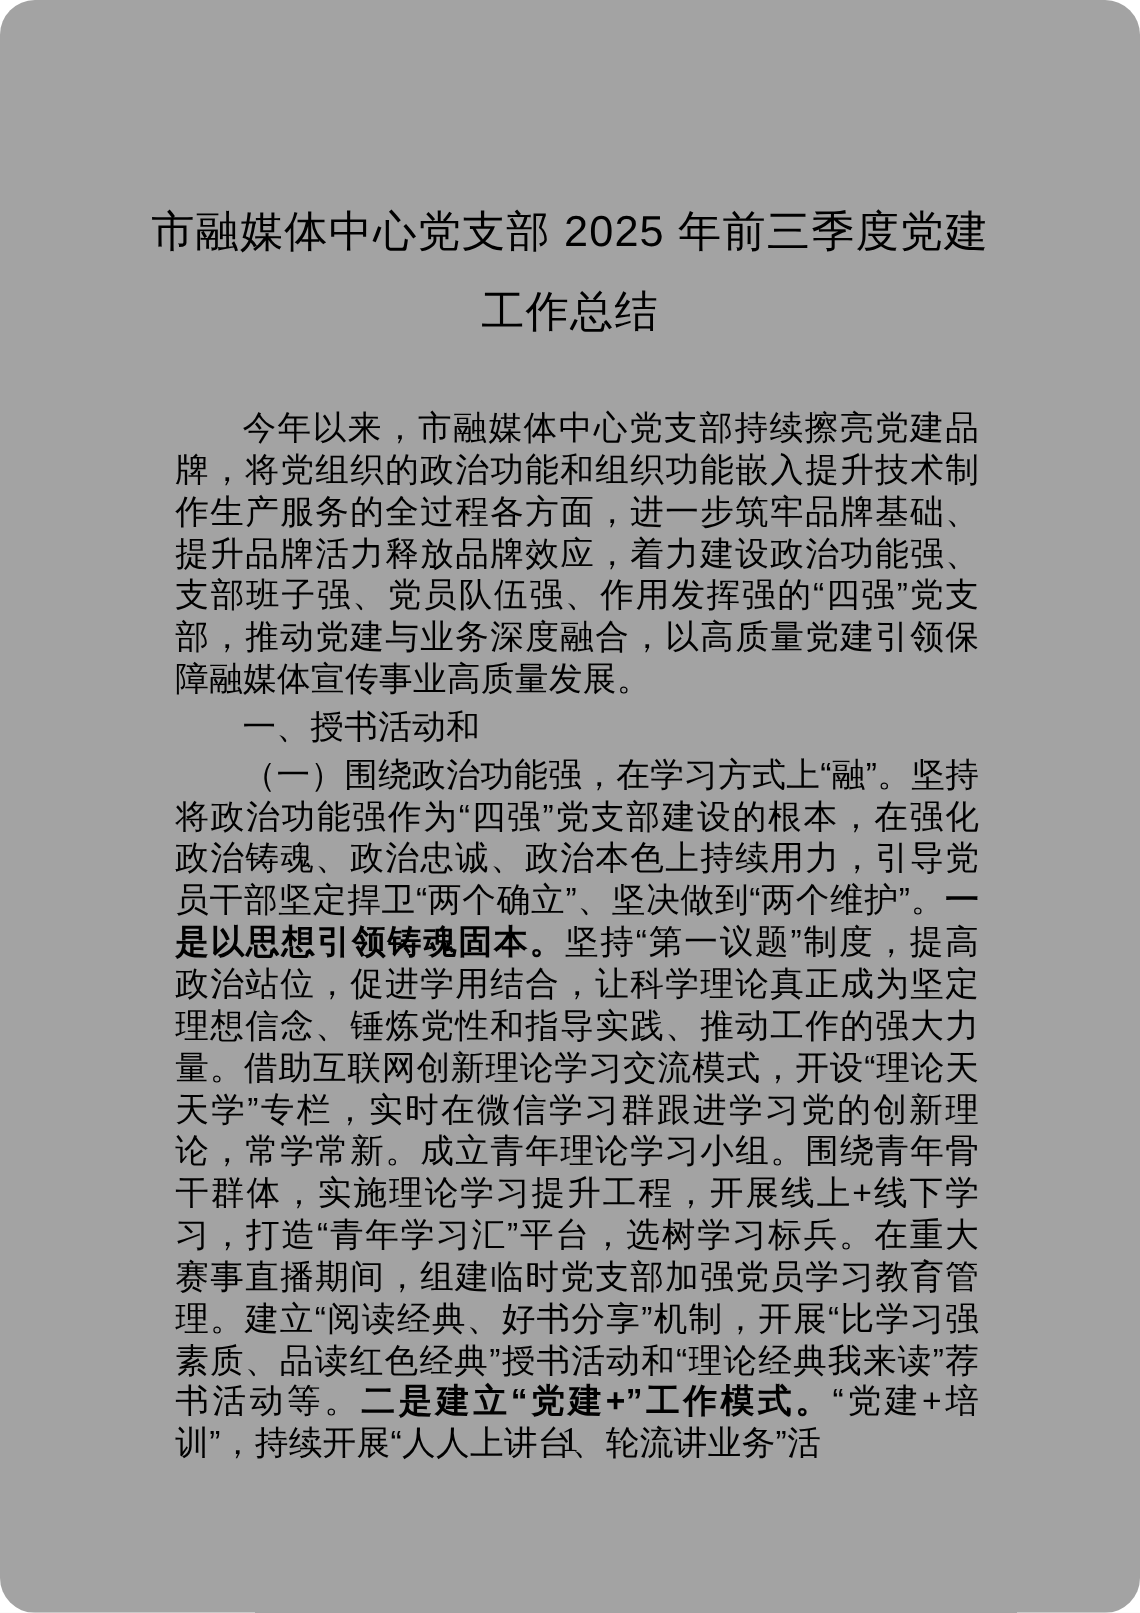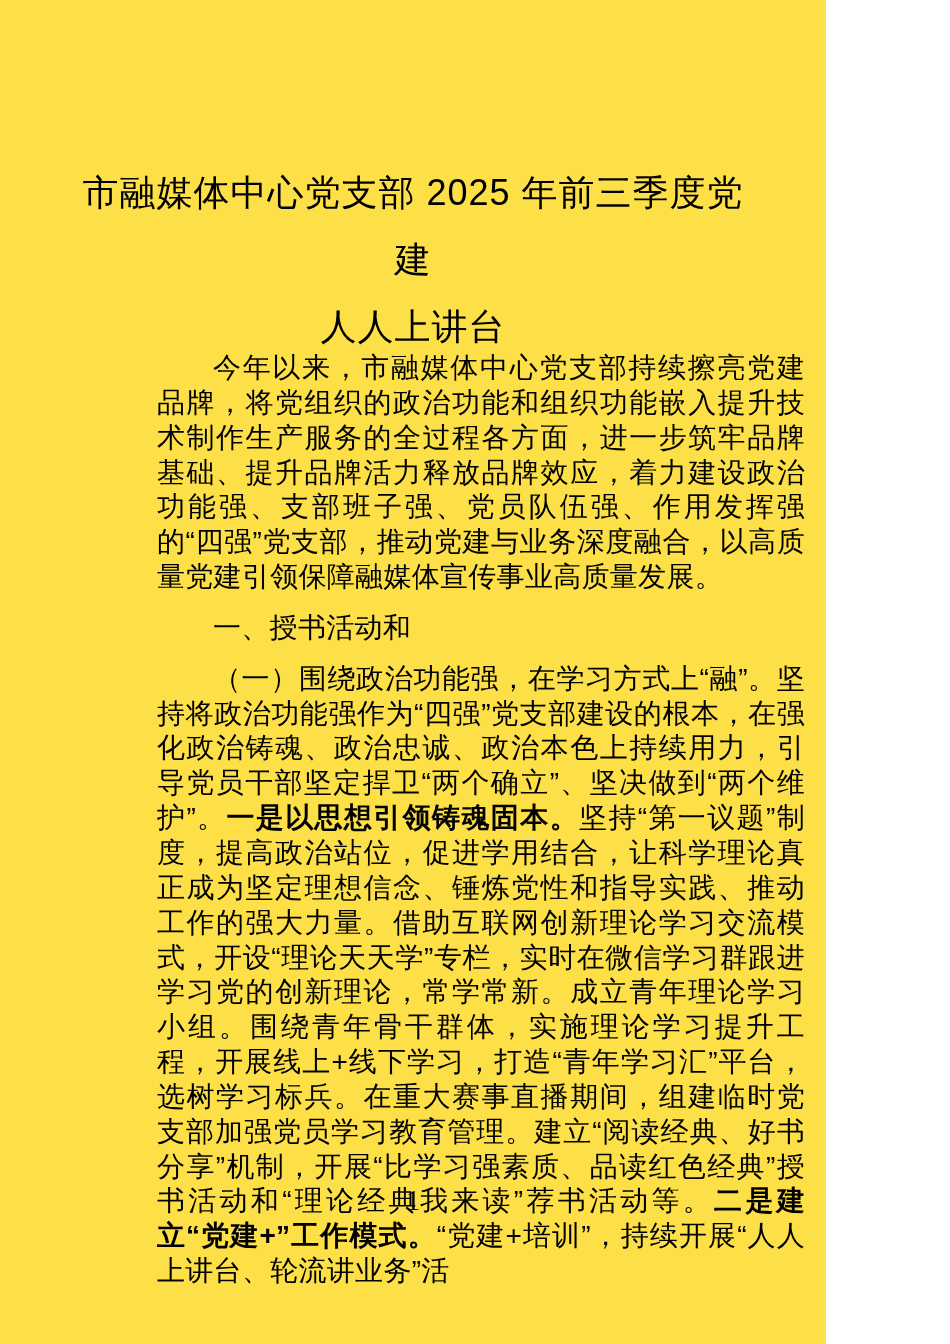--- a/index.html
+++ b/index.html
@@ -2,26 +2,27 @@
 <html><head>
 <meta charset="utf-8">
 <style>
   html, body {
     margin: 0;
     padding: 0;
     background: #ffffff;
   }
   .page {
     position: relative;
-    width: 826px;
+    width: 950px;
     height: 1344px;
-    background: #fde047;
+    background: #a3a3a3;
     color: #000000;
     font-family: "Liberation Sans", sans-serif;
     overflow: hidden;
+    border-radius: 29px;
   }
   .doc-title {
     position: absolute;
     top: 159px;
     left: 70px;
     right: 70px;
     text-align: center;
     font-size: 36px;
     line-height: 67px;
     font-weight: 400;
@@ -31,21 +32,21 @@
     position: absolute;
     top: 335px;
     left: 141px;
     width: 680px;
     font-size: 28px;
     line-height: 34.85px;
     text-align: justify;
     letter-spacing: 0.3px;
   }
   .para {
-    margin: 16px;
+    margin: 5px;
     padding: 0;
     text-indent: 2em;
   }
   .bold {
     font-weight: 700;
   }
   .page-number {
     position: absolute;
     top: 1183px;
     left: 0;
@@ -56,21 +57,21 @@
     line-height: 34px;
   }
 </style>
 </head>
 <body>
 
 <div class="page">
 
   <div class="doc-title">
     <div>市融媒体中心党支部 2025 年前三季度党建</div>
-    <div>人人上讲台</div>
+    <div>工作总结</div>
   </div>
 
   <div class="doc-body" id="doc-body">
       <p class="para"><span>今年以来，市融媒体中心党支部持续擦亮党建品牌，将党组织的政治功能和组织功能嵌入提升技术制作生产服务的全过程各方面，进一步筑牢品牌基础、提升品牌活力释放品牌效应，着力建设政治功能强、支部班子强、党员队伍强、作用发挥强的“四强”党支部，推动党建与业务深度融合，以高质量党建引领保障融媒体宣传事业高质量发展。</span></p>
       <p class="para"><span>一、授书活动和</span></p>
       <p class="para"><span>（一）围绕政治功能强，在学习方式上“融”。坚持将政治功能强作为“四强”党支部建设的根本，在强化政治铸魂、政治忠诚、政治本色上持续用力，引导党员干部坚定捍卫“两个确立”、坚决做到“两个维护”。</span><span class="bold">一是以思想引领铸魂固本。</span><span>坚持“第一议题”制度，提高政治站位，促进学用结合，让科学理论真正成为坚定理想信念、锤炼党性和指导实践、推动工作的强大力量。借助互联网创新理论学习交流模式，开设“理论天天学”专栏，实时在微信学习群跟进学习党的创新理论，常学常新。成立青年理论学习小组。围绕青年骨干群体，实施理论学习提升工程，开展线上+线下学习，打造“青年学习汇”平台，选树学习标兵。在重大赛事直播期间，组建临时党支部加强党员学习教育管理。建立“阅读经典、好书分享”机制，开展“比学习强素质、品读红色经典”授书活动和“理论经典我来读”荐书活动等。</span><span class="bold">二是建立“党建+”工作模式。</span><span>“党建+培训”，持续开展“人人上讲台、轮流讲业务”活</span></p>
     </div>
 
   <div class="page-number">1</div>
 

